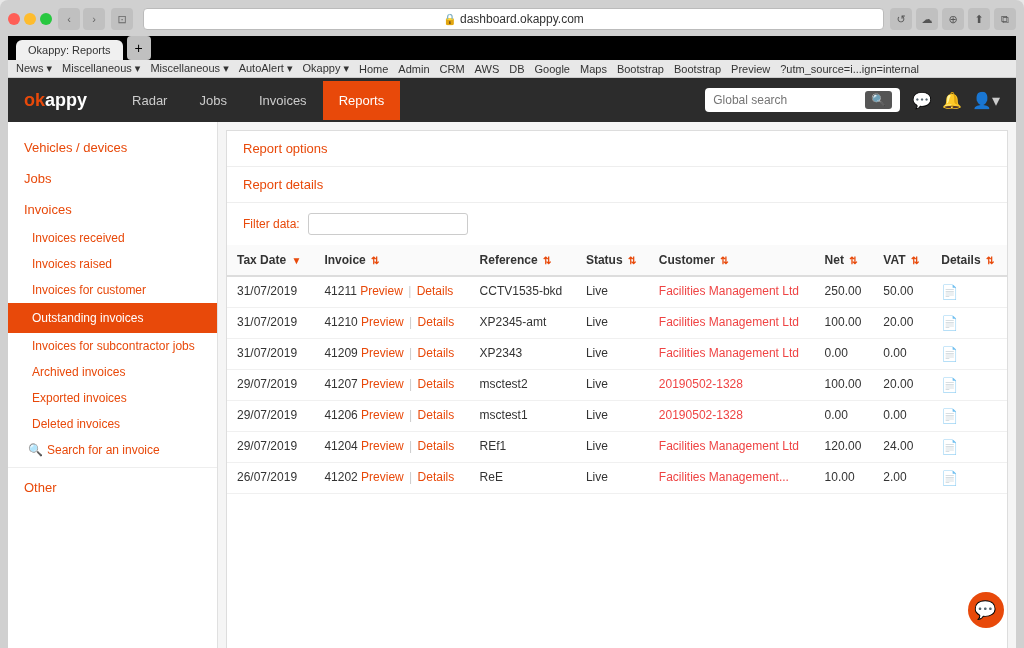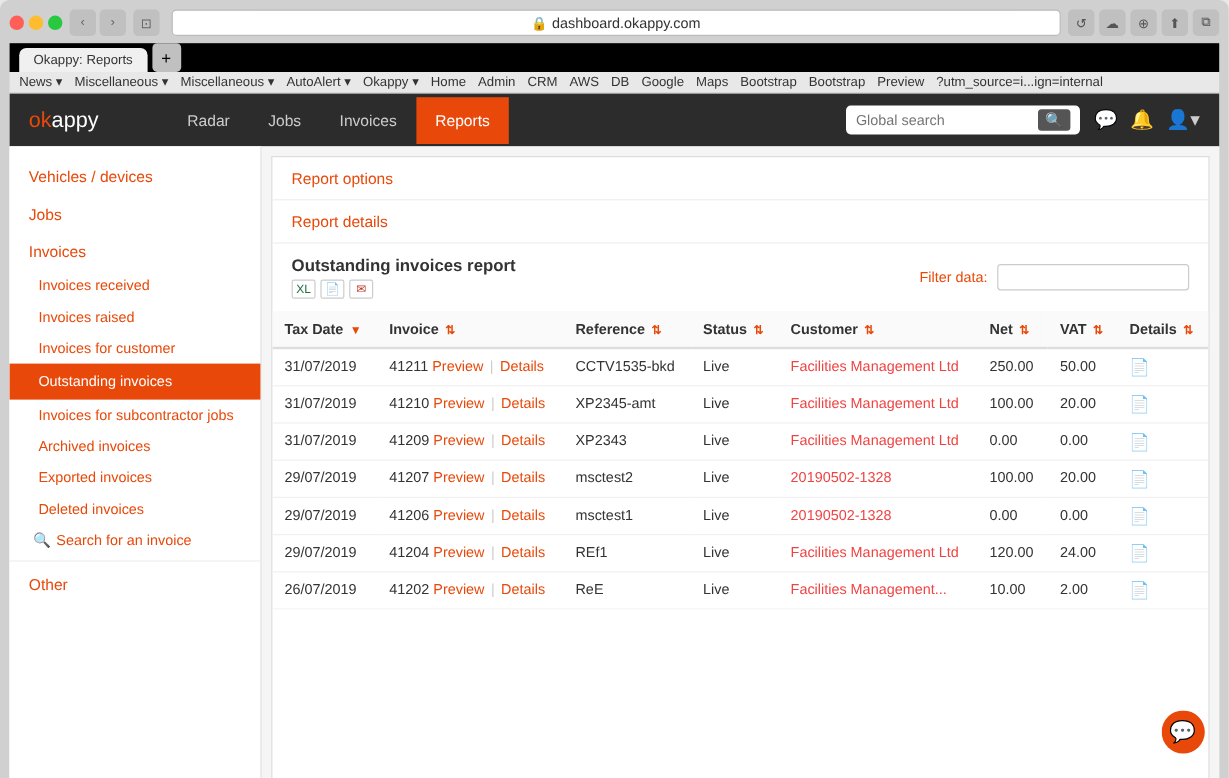--- a/index.html
+++ b/index.html
@@ -25,21 +25,21 @@
 
     
     .bookmarks-bar { background: #e8e8e8; padding: 2px 8px; display: flex; gap: 10px; font-size: 11px; color: #333; border-bottom: 1px solid #ccc; }
     .bookmark-item { cursor: pointer; display: flex; align-items: center; gap: 2px; }
 
     
     .app-wrapper { background: white; }
 
     
     .top-nav { background: #2c2c2c; display: flex; align-items: center; padding: 0 16px; height: 44px; }
-    .logo { color: white; font-size: 18px; font-weight: normal; margin-right: 58px; }
+    .logo { color: white; font-size: 18px; font-weight: bold; margin-right: 29px; }
     .logo span { color: #e8490a; }
     .nav-links { display: flex; gap: 0; flex: 1; }
     .nav-link { color: #ccc; padding: 12px 16px; font-size: 13px; cursor: pointer; text-decoration: none; display: block; }
     .nav-link.active { color: white; background: #e8490a; }
     .nav-search { display: flex; align-items: center; background: white; border-radius: 4px; padding: 3px 8px; gap: 12px; margin-left: auto; }
     .nav-search input { border: none; outline: none; font-size: 12px; width: 140px; color: #333; }
     .nav-search-btn { background: #555; border: none; color: white; padding: 2px 6px; border-radius: 3px; cursor: pointer; font-size: 12px; }
     .nav-icons { display: flex; gap: 10px; align-items: center; margin-left: 12px; }
     .nav-icon { color: #ccc; font-size: 16px; cursor: pointer; }
 
@@ -181,28 +181,20 @@
       </div>
 
       <div class="main-content">
         <div class="report-options-bar">
           <a class="report-options-link">Report options</a>
         </div>
         <div class="report-details-bar">
           <a class="report-details-link">Report details</a>
         </div>
         <div class="report-title-bar">
-          <div>
-            <div class="report-title">Outstanding invoices report</div>
-            <div class="report-icons">
-              <div class="report-icon xl">XL</div>
-              <div class="report-icon csv">📄</div>
-              <div class="report-icon email">✉</div>
-            </div>
-          </div>
           <div class="filter-data">
             <span>Filter data:</span>
             <input type="text" class="filter-input" placeholder="" style="">
           </div>
         </div>
 
         <div style="overflow-x:auto;">
           <table class="data-table">
             <thead>
               <tr>

